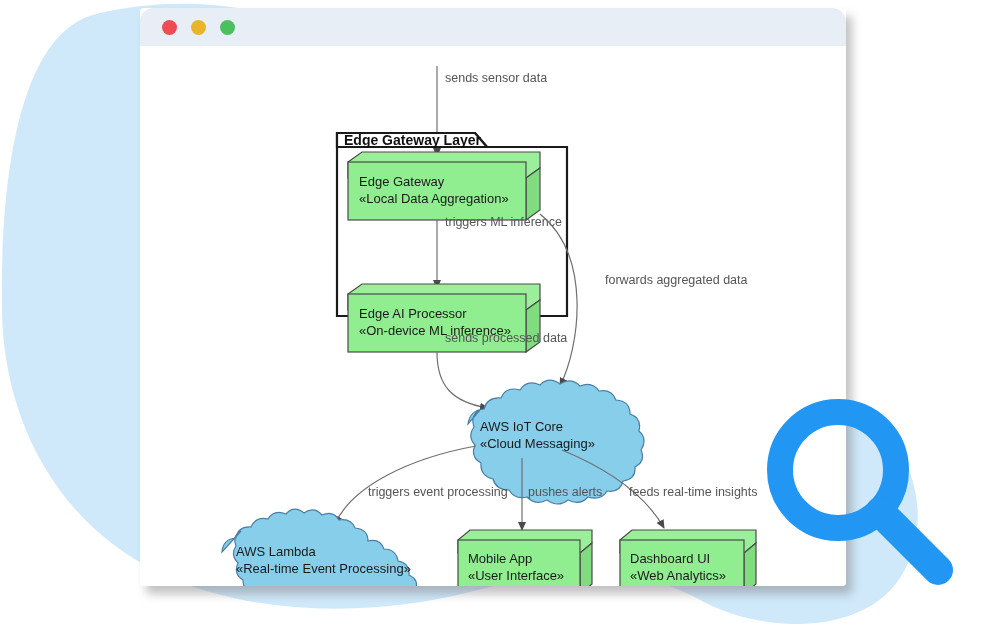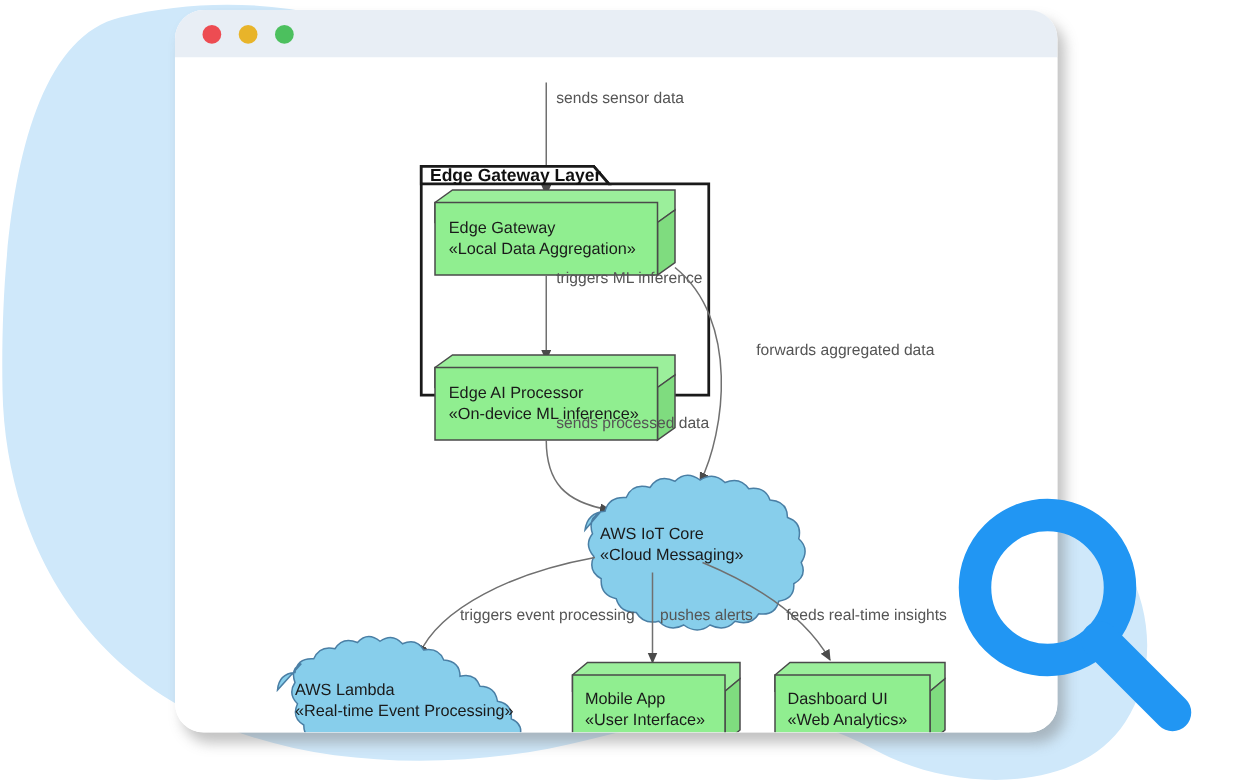--- a/index.html
+++ b/index.html
@@ -23,21 +23,21 @@
   
   #bg-blob { z-index: 0; }
   
   #window {
     position: absolute;
     left: 140px;
     top: 8px;
     width: 706px;
     height: 578px;
     z-index: 2;
-    border-radius: 23px;
+    border-radius: 4px;
     background: #ffffff;
     box-shadow: 6px 8px 10px rgba(120,120,120,0.45);
     overflow: hidden;
   }
   #titlebar {
     height: 38px;
     background: #e8eef5;
     border-top-left-radius: 14px;
     border-top-right-radius: 14px;
     display: flex;

